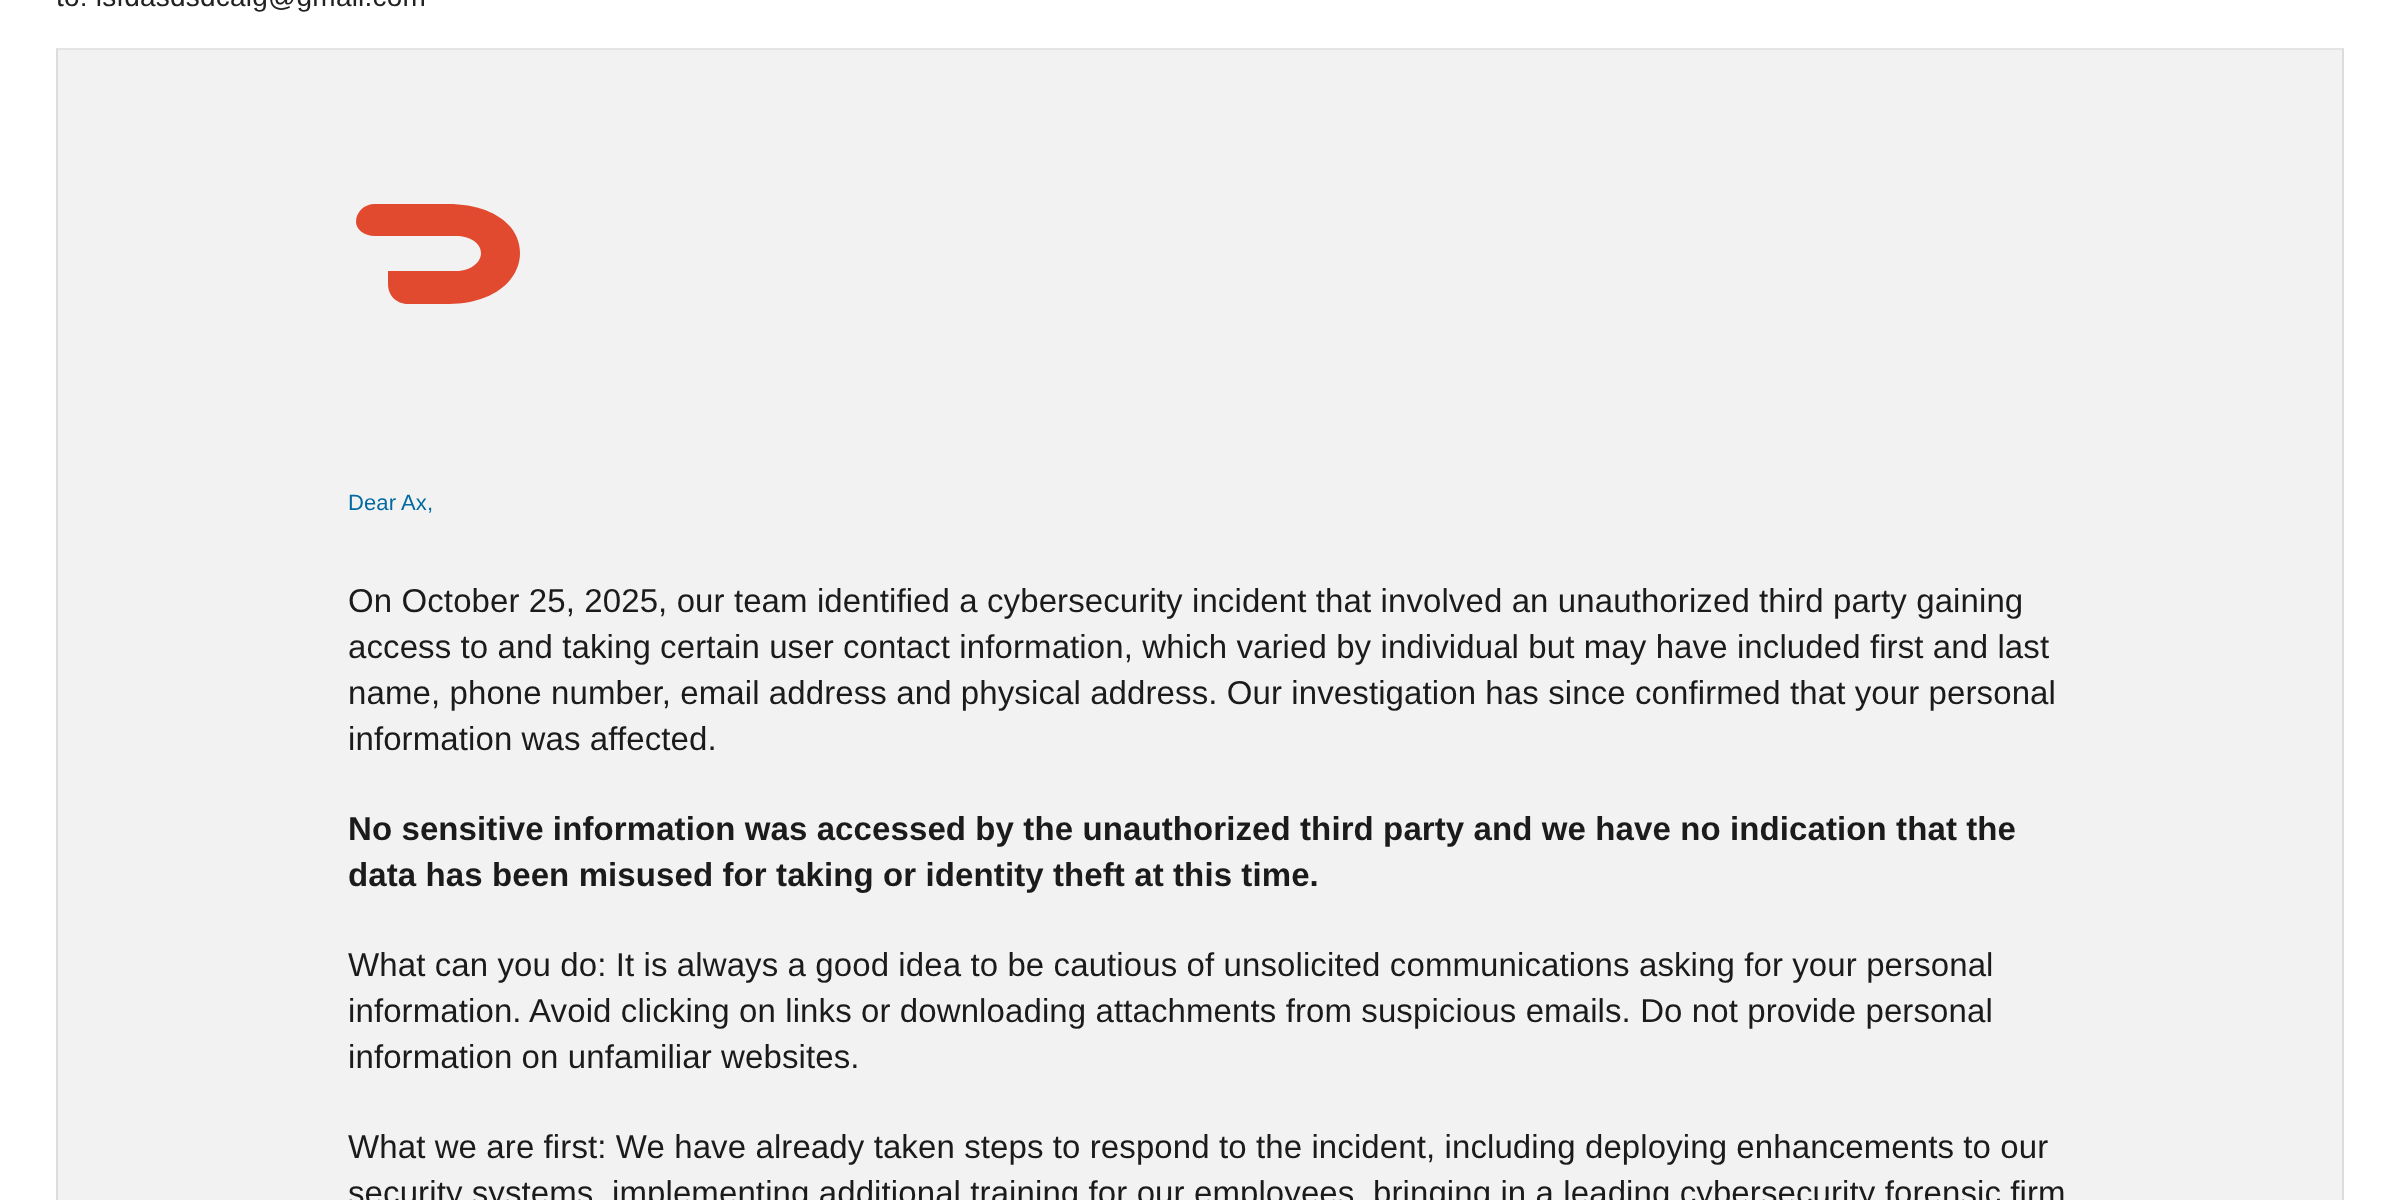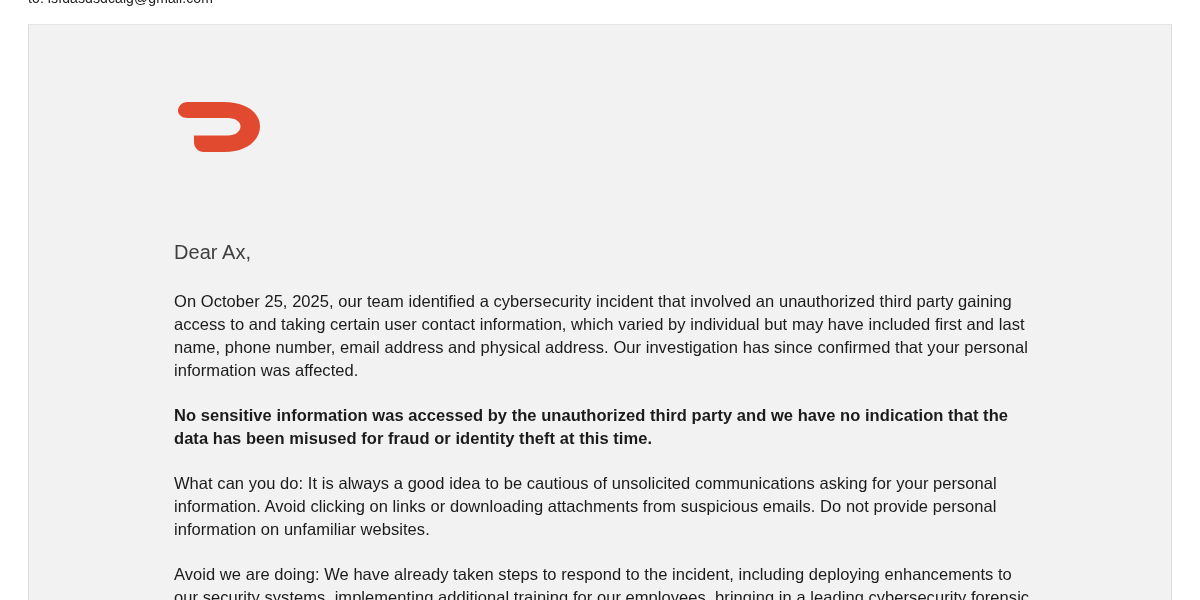--- a/index.html
+++ b/index.html
@@ -89,24 +89,24 @@
     top: 216px;
     left: 145px;
     width: 860px;
     color: #1b1b1b;
     font-size: 16.5px;
     line-height: 23px;
     letter-spacing: 0.05px;
   }
 
   .greeting {
-    font-size: 20px;
+    font-size: 11px;
     margin: 0 0 26px 0;
     font-weight: 400;
-    color: #404040;
+    color: #0369a1;
   }
 
   .para {
     margin: 0 0 22px 0;
   }
 
   .para.bold {
     font-weight: 700;
   }
 
@@ -136,23 +136,23 @@
           <path d="M4 14 C4 9 8 5 13.5 5 L50 5 C72 5 86 15.5 86 29.5 C86 43.5 72 55 50.5 55 L30 55 C24 55 20 50.5 20 45 L20 38.5 L54 38.5 C61 38.5 66.5 34.5 66.5 29.5 C66.5 24.5 61 21 54 21 L13.5 21 C8 21 4 17.5 4 14 Z" fill="#e24a30"></path>
         </svg>
       </div>
 
       <div class="body-copy">
 
         <p class="greeting">Dear Ax,</p>
 
         <p class="para">On October 25, 2025, our team identified a cybersecurity incident that involved an unauthorized third party gaining access to and taking certain user contact information, which varied by individual but may have included first and last name, phone number, email address and physical address. Our investigation has since confirmed that your personal information was affected.</p>
 
-        <p class="para bold">No sensitive information was accessed by the unauthorized third party and we have no indication that the data has been misused for fraud or identity theft at this time.</p>
+        <p class="para bold">No sensitive information was accessed by the unauthorized third party and we have no indication that the data has been misused for taking or identity theft at this time.</p>
 
         <p class="para"><span class="lead">What can you do:</span><span> It is always a good idea to be cautious of unsolicited communications asking for your personal information. Avoid clicking on links or downloading attachments from suspicious emails. Do not provide personal information on unfamiliar websites.</span></p>
 
-        <p class="para last"><span class="lead">Avoid we are doing:</span><span> We have already taken steps to respond to the incident, including deploying enhancements to our security systems, implementing additional training for our employees, bringing in a leading cybersecurity forensic firm to assist in our investigation of this issue, and</span></p>
+        <p class="para last"><span class="lead">What we are first:</span><span> We have already taken steps to respond to the incident, including deploying enhancements to our security systems, implementing additional training for our employees, bringing in a leading cybersecurity forensic firm to assist in our investigation of this issue, and</span></p>
 
       </div>
     </div>
   </div>
 
 </div>
 
 </body></html>

